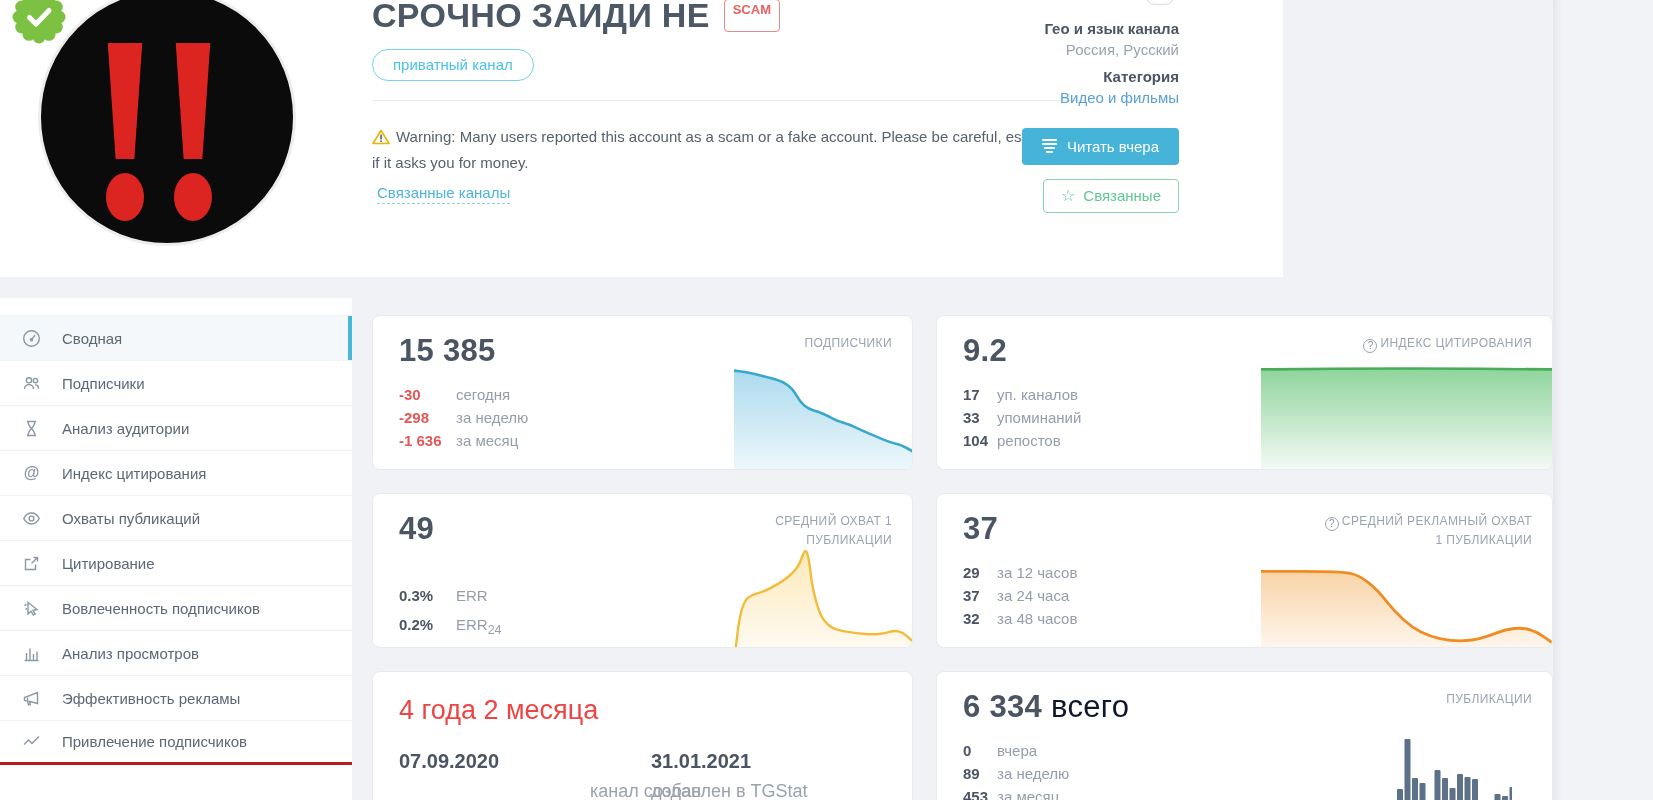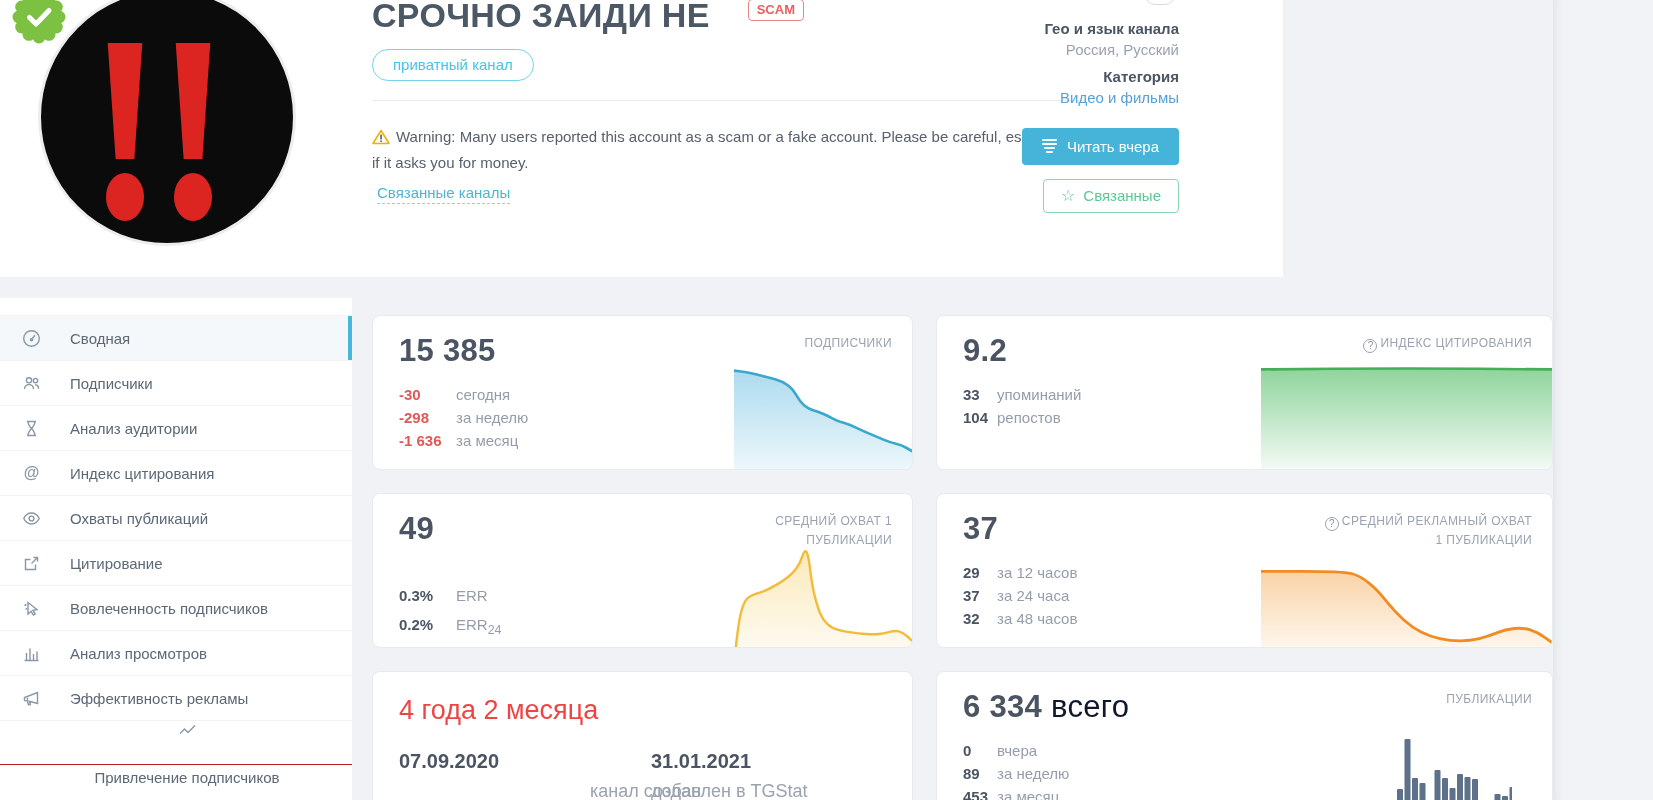--- a/index.html
+++ b/index.html
@@ -18,21 +18,21 @@
     clip-path:polygon(2% 0,98% 0,76% 100%,24% 100%); }
   .excl.l { left:66px; } .excl.r { left:134px; }
   .excl-dot { position:absolute; top:182px; width:38px; height:48px; background:#dc2420; border-radius:50%; }
   .excl-dot.l { left:65px; } .excl-dot.r { left:133px; }
   .verified { position:absolute; left:12px; top:-10px; width:54px; height:54px; }
 
   .title-block { position:absolute; left:372px; top:-4px; }
   .title-row { display:flex; align-items:flex-start; gap:14px; }
   .channel-title { font-size:34px; font-weight:bold; color:#4d5866; letter-spacing:.3px; }
   .scam { margin-top:3px; font-size:13px; font-weight:bold; color:#e86060;
-    border:1px solid #e88787; border-radius:4px; padding:2px 8px 3px; background:#fff;margin-left:24px; }
+    border:1px solid #e88787; border-radius:4px; padding:2px 8px 14px; background:#fff; }
   .pill { display:inline-block; margin-top:14px; font-size:15px; color:#49c2e6;
     border:1px solid #77d3ec; border-radius:18px; padding:6px 20px 7px; background:#fff; }
   .hdr-divider { position:absolute; left:372px; top:100px; width:713px; height:1px; background:#e9ecef; }
   .warning { position:absolute; left:372px; top:124px; width:700px; font-size:15px;
     color:#57606d; line-height:1.75; }
   .warn-icon { display:inline-block; vertical-align:-3px; margin-right:6px; }
   .related { position:absolute; left:377px; top:184px; font-size:15px; color:#4cb5d8;
     text-decoration:none; border-bottom:1px dashed #8fd0e4; padding-bottom:2px; cursor:pointer; }
 
   .hdr-info { position:absolute; right:104px; top:20px; text-align:right; }
@@ -48,23 +48,23 @@
   .read-ico i:nth-child(3){width:11px}.read-ico i:nth-child(4){width:7px}
   .btn-fav { display:inline-flex; align-items:center; gap:8px; margin-top:14px; background:#fff;
     color:#5ec795; font-size:15px; border:1px solid #8ad6af; border-radius:4px; padding:7px 17px 8px; cursor:pointer; }
   .star { font-size:16px; line-height:1; }
   .top-clip { position:absolute; right:108px; top:-15px; width:30px; height:20px;
     border:1px solid #d8dce2; border-radius:10px; background:#fff; }
 
   
   .content { position:absolute; left:0; top:298px; width:1553px; height:502px; display:flex; overflow:hidden; }
   .sidebar { width:352px; height:502px; background:#fff; padding-top:17px; flex:none; }
-  .side-item { position:relative; height:45px; display:flex; align-items:center; gap:29px;
+  .side-item { position:relative; height:45px; display:flex; align-items:center; gap:21px;
     padding-left:22px; font-size:15px; color:#5c6876; border-top:1px solid #f1f3f5; cursor:pointer; }
-  .side-item:last-child { border-bottom:1px solid #b91c1c;flex-direction:column; }
+  .side-item:last-child { border-bottom:3px solid #b91c1c; }
   .side-item.active { background:#f5f8fa; }
   .side-item.active::after { content:""; position:absolute; right:0; top:0; bottom:0; width:4px; background:#47b7da; }
   .side-icon { width:19px; height:19px; flex:none; display:flex; align-items:center; justify-content:center; }
   .side-icon svg { stroke:#8a97a6; fill:none; stroke-width:1.4; }
   .side-icon .at { font-size:16px; color:#8a97a6; font-weight:bold; }
 
   .cards { margin-left:20px; padding-top:17px; display:grid;
     grid-template-columns:541px 617px; grid-auto-rows:155px; gap:23px; }
   .card { position:relative; background:#fff; border:1px solid #e7eaee; border-radius:8px;
     overflow:hidden; padding:17px 20px 0 26px; }
@@ -287,20 +287,24 @@
               <path d="M 0.0 21.6 Q 0.0 21.6 5.3 22.2 Q 10.7 22.8 16.0 24.0 Q 21.4 25.2 28.5 27.0 Q 35.6 28.8 41.8 30.6 Q 48.1 32.4 53.4 36.0 Q 58.7 39.6 62.3 46.2 Q 65.9 52.8 70.3 56.4 Q 74.8 60.0 79.2 61.2 Q 83.7 62.4 89.0 64.8 Q 94.3 67.2 98.8 69.6 Q 103.2 72.0 109.5 73.8 Q 115.7 75.6 121.9 78.6 Q 128.2 81.6 135.3 84.6 Q 142.4 87.6 149.5 90.6 Q 156.6 93.6 162.0 94.8 Q 167.3 96.0 172.7 99.0 L 178.0 102.0 L 178 120 L 0 120 Z" fill="url(#g-subscribers)"></path>
               <path d="M 0.0 21.6 Q 0.0 21.6 5.3 22.2 Q 10.7 22.8 16.0 24.0 Q 21.4 25.2 28.5 27.0 Q 35.6 28.8 41.8 30.6 Q 48.1 32.4 53.4 36.0 Q 58.7 39.6 62.3 46.2 Q 65.9 52.8 70.3 56.4 Q 74.8 60.0 79.2 61.2 Q 83.7 62.4 89.0 64.8 Q 94.3 67.2 98.8 69.6 Q 103.2 72.0 109.5 73.8 Q 115.7 75.6 121.9 78.6 Q 128.2 81.6 135.3 84.6 Q 142.4 87.6 149.5 90.6 Q 156.6 93.6 162.0 94.8 Q 167.3 96.0 172.7 99.0 L 178.0 102.0" fill="none" stroke="#3aa7cd" stroke-width="2.6" stroke-linecap="round" stroke-linejoin="round"></path>
             </svg>
         </div>
 
         <div class="card w34">
           <div class="card-label"><span class="help">?</span><span>ИНДЕКС ЦИТИРОВАНИЯ</span></div>
           <div class="big">9.2</div>
           <div class="stats">
             <div class="stat">
+                <span class="v">17</span>
+                <span class="lb">уп. каналов</span>
+              </div>
+            <div class="stat">
                 <span class="v">33</span>
                 <span class="lb">упоминаний</span>
               </div>
             <div class="stat">
                 <span class="v">104</span>
                 <span class="lb">репостов</span>
               </div>
           </div>
           <svg class="chart" width="291" height="120">
               <defs>

